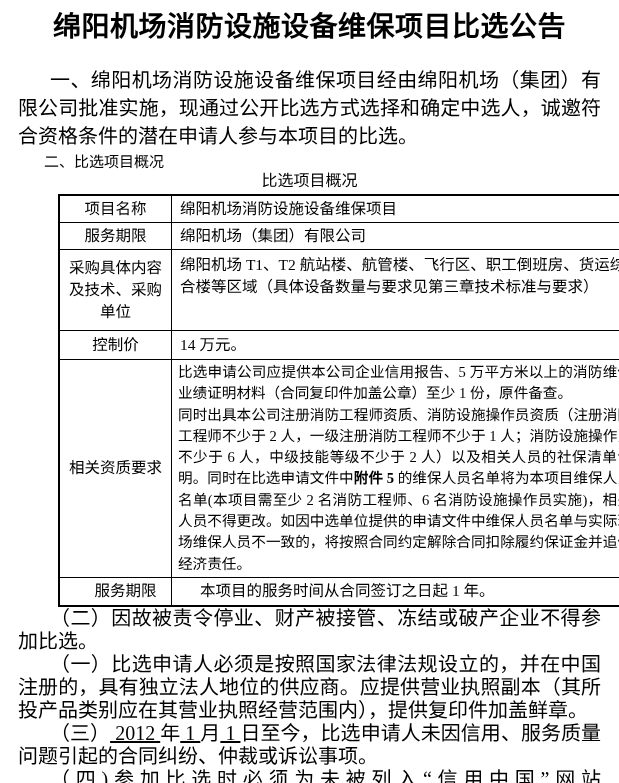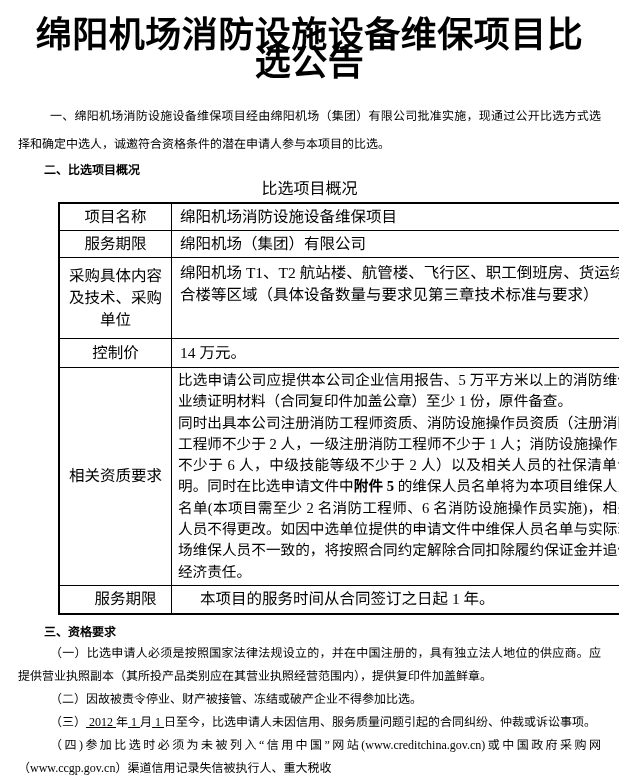--- a/index.html
+++ b/index.html
@@ -8,39 +8,39 @@
     width: 619px;
     height: 783px;
     box-sizing: border-box;
     padding: 13px 18px 0 18px;
     background: #ffffff;
     color: #000000;
     font-family: "Liberation Serif", "DejaVu Serif", serif;
     overflow: hidden;
   }
   .doc-title {
-    font-size: 36px;
+    font-size: 28px;
     line-height: 28px;
     font-weight: bold;
     text-align: center;
     letter-spacing: 0.5px;
-    margin: 8px;
+    margin: 0;
   }
   .para {
-    font-size: 12px;
+    font-size: 20px;
     line-height: 28px;
     text-align: justify;
     text-indent: 32px;
     margin: 0;
   }
   .intro { margin-top: 25px; }
   .sec-heading {
-    font-size: 12px;
+    font-size: 15px;
     line-height: 20px;
-    font-weight: bold;
+    font-weight: normal;
     text-indent: 26px;
     margin: 0;
   }
   .sec2-heading { margin-top: 2px; }
   .table-caption {
     font-size: 16px;
     line-height: 18px;
     text-align: center;
   }
   table.overview {
@@ -123,22 +123,21 @@
           <p class="qual-para"><span>同时出具本公司注册消防工程师资质、消防设施操作员资质（注册消防工程师不少于 2 人，一级注册消防工程师不少于 1 人；消防设施操作员不少于 6 人，中级技能等级不少于 2 人）以及相关人员的社保清单证明。同时在比选申请文件中</span><span class="bold-inline">附件 5</span><span> 的维保人员名单将为本项目维保人员名单(本项目需至少 2 名消防工程师、6 名消防设施操作员实施)，相关人员不得更改。如因中选单位提供的申请文件中维保人员名单与实际现场维保人员不一致的，将按照合同约定解除合同扣除履约保证金并追偿经济责任。</span></p>
         </td>
       </tr>
       <tr class="row-term">
         <td class="cell-label">服务期限</td>
         <td class="cell-value">本项目的服务时间从合同签订之日起 1 年。</td>
       </tr>
     </tbody>
   </table>
 
-  <h2 class="sec-heading sec3-heading">三、资格要求</h2>
 
   <div class="qual-items">
+    <p class="para">（二）因故被责令停业、财产被接管、冻结或破产企业不得参加比选。</p>
     <p class="para">（一）比选申请人必须是按照国家法律法规设立的，并在中国注册的，具有独立法人地位的供应商。应提供营业执照副本（其所投产品类别应在其营业执照经营范围内），提供复印件加盖鲜章。</p>
-    <p class="para">（二）因故被责令停业、财产被接管、冻结或破产企业不得参加比选。</p>
     <p class="para"><span>（三）</span><span class="u-fill"> 2012 </span><span>年</span><span class="u-fill"> 1 </span><span>月</span><span class="u-fill"> 1 </span><span>日至今，比选申请人未因信用、服务质量问题引起的合同纠纷、仲裁或诉讼事项。</span></p>
     <p class="para">（四)参加比选时必须为未被列入“信用中国”网站(www.creditchina.gov.cn)或中国政府采购网（www.ccgp.gov.cn）渠道信用记录失信被执行人、重大税收</p>
   </div>
 
 </div>
 
 </body></html>

